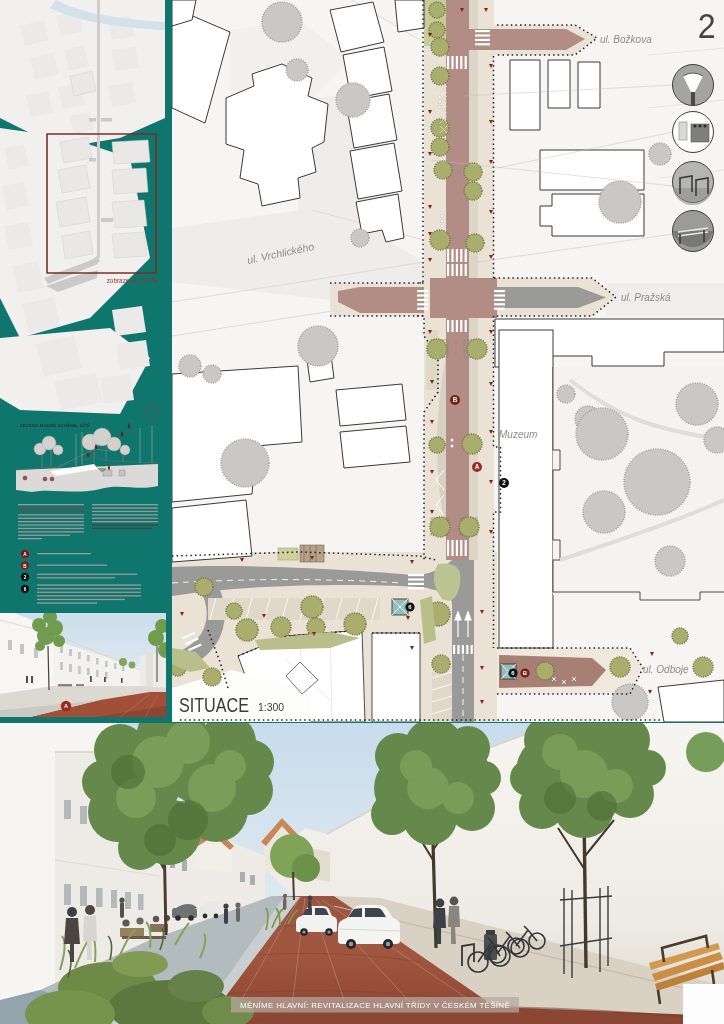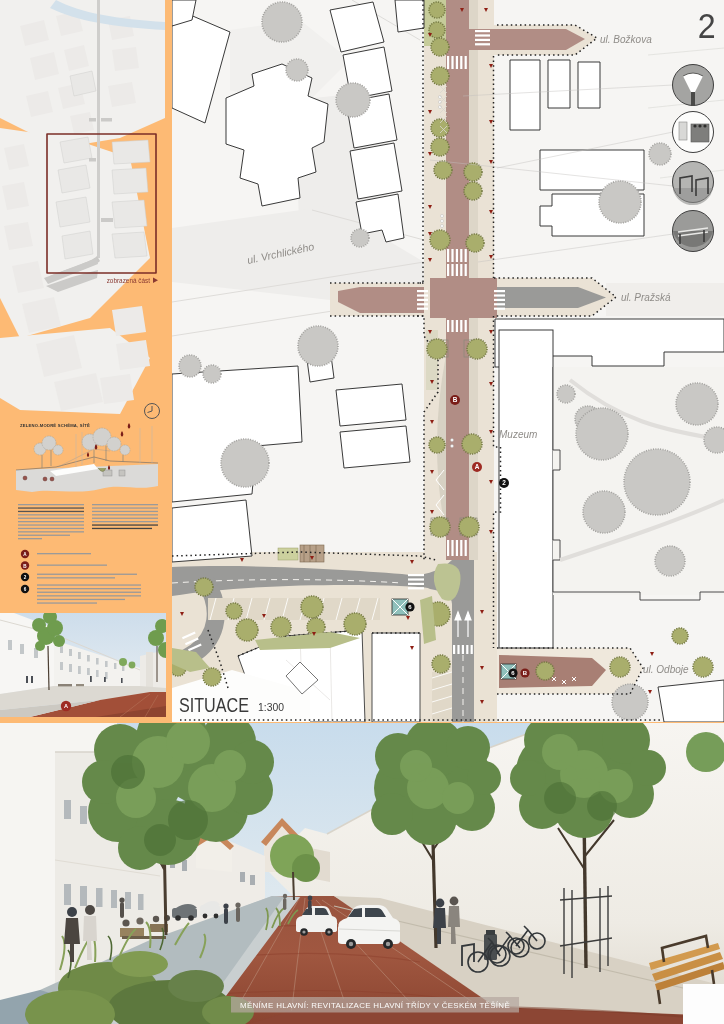--- a/index.html
+++ b/index.html
@@ -1,18 +1,18 @@
 <!DOCTYPE html>
 <html><head>
 <meta charset="utf-8">
 <style>
   * { margin:0; padding:0; box-sizing:border-box; }
   html,body { width:724px; height:1024px; background:#ffffff; overflow:hidden;
     font-family:"Liberation Sans", sans-serif; }
-  #board { position:relative; width:724px; height:1024px; background:#fdba74; }
+  #board { position:relative; width:724px; height:1024px; background:#0f766e; }
   svg { position:absolute; display:block; }
 </style>
 </head>
 <body>
 <div id="board">
 
 <svg id="leftcol" style="left:0;top:0" width="172" height="724" viewBox="0 0 172 724">
 
   <g stroke-linejoin="round">
 

